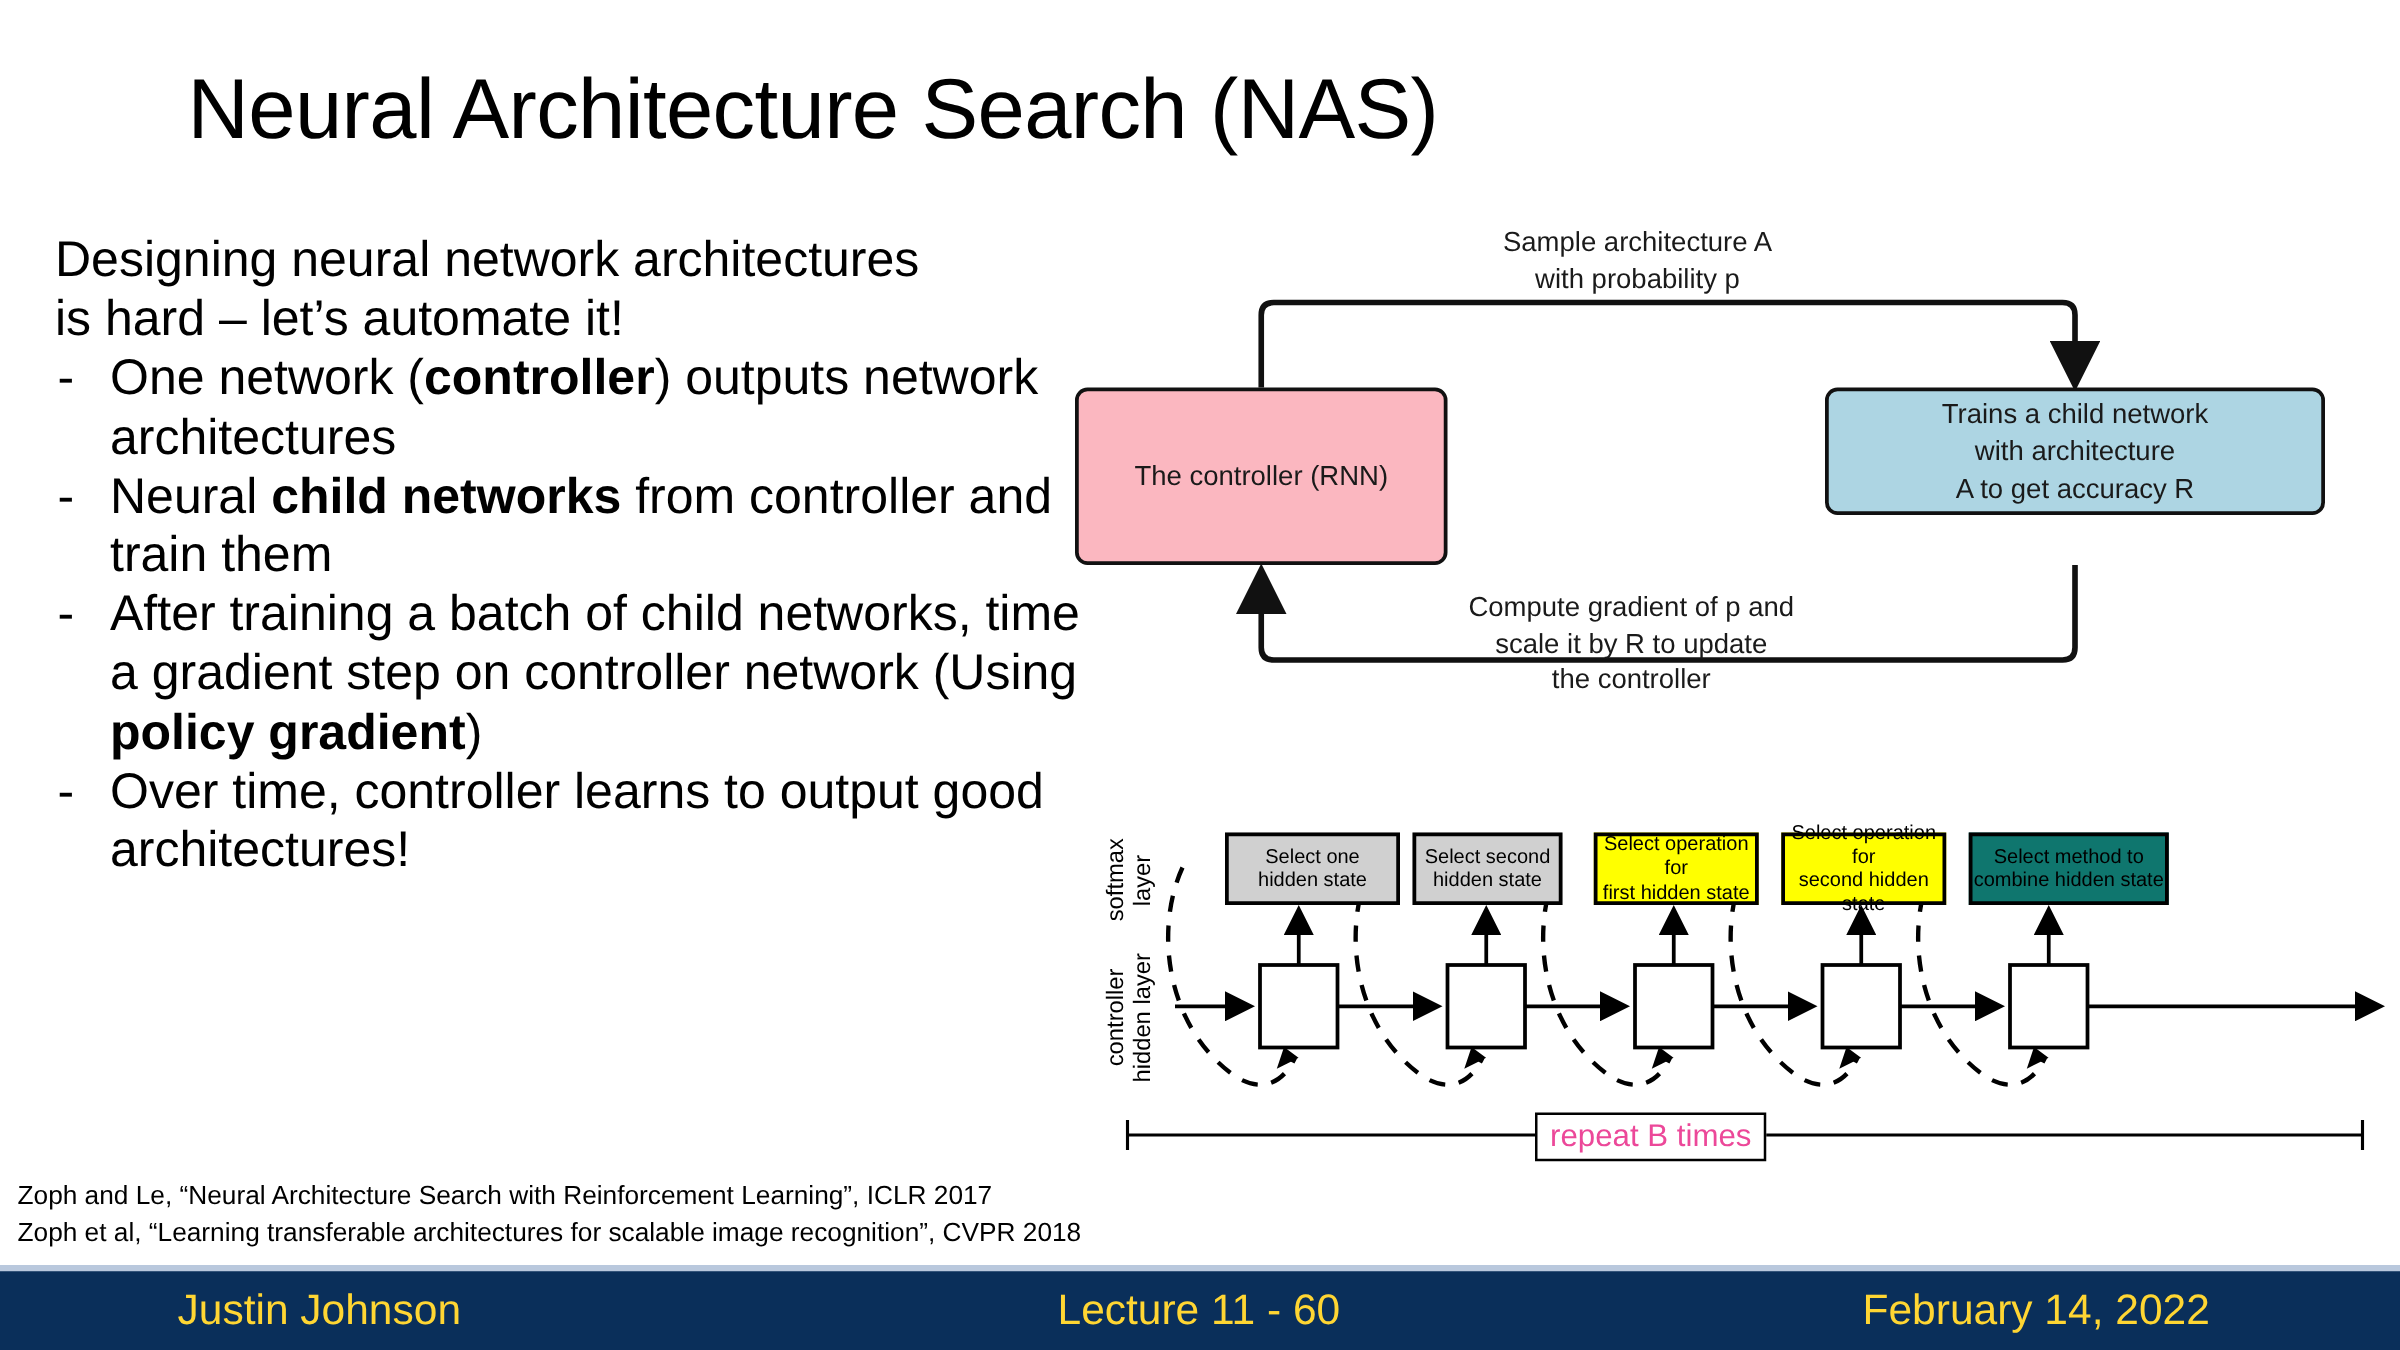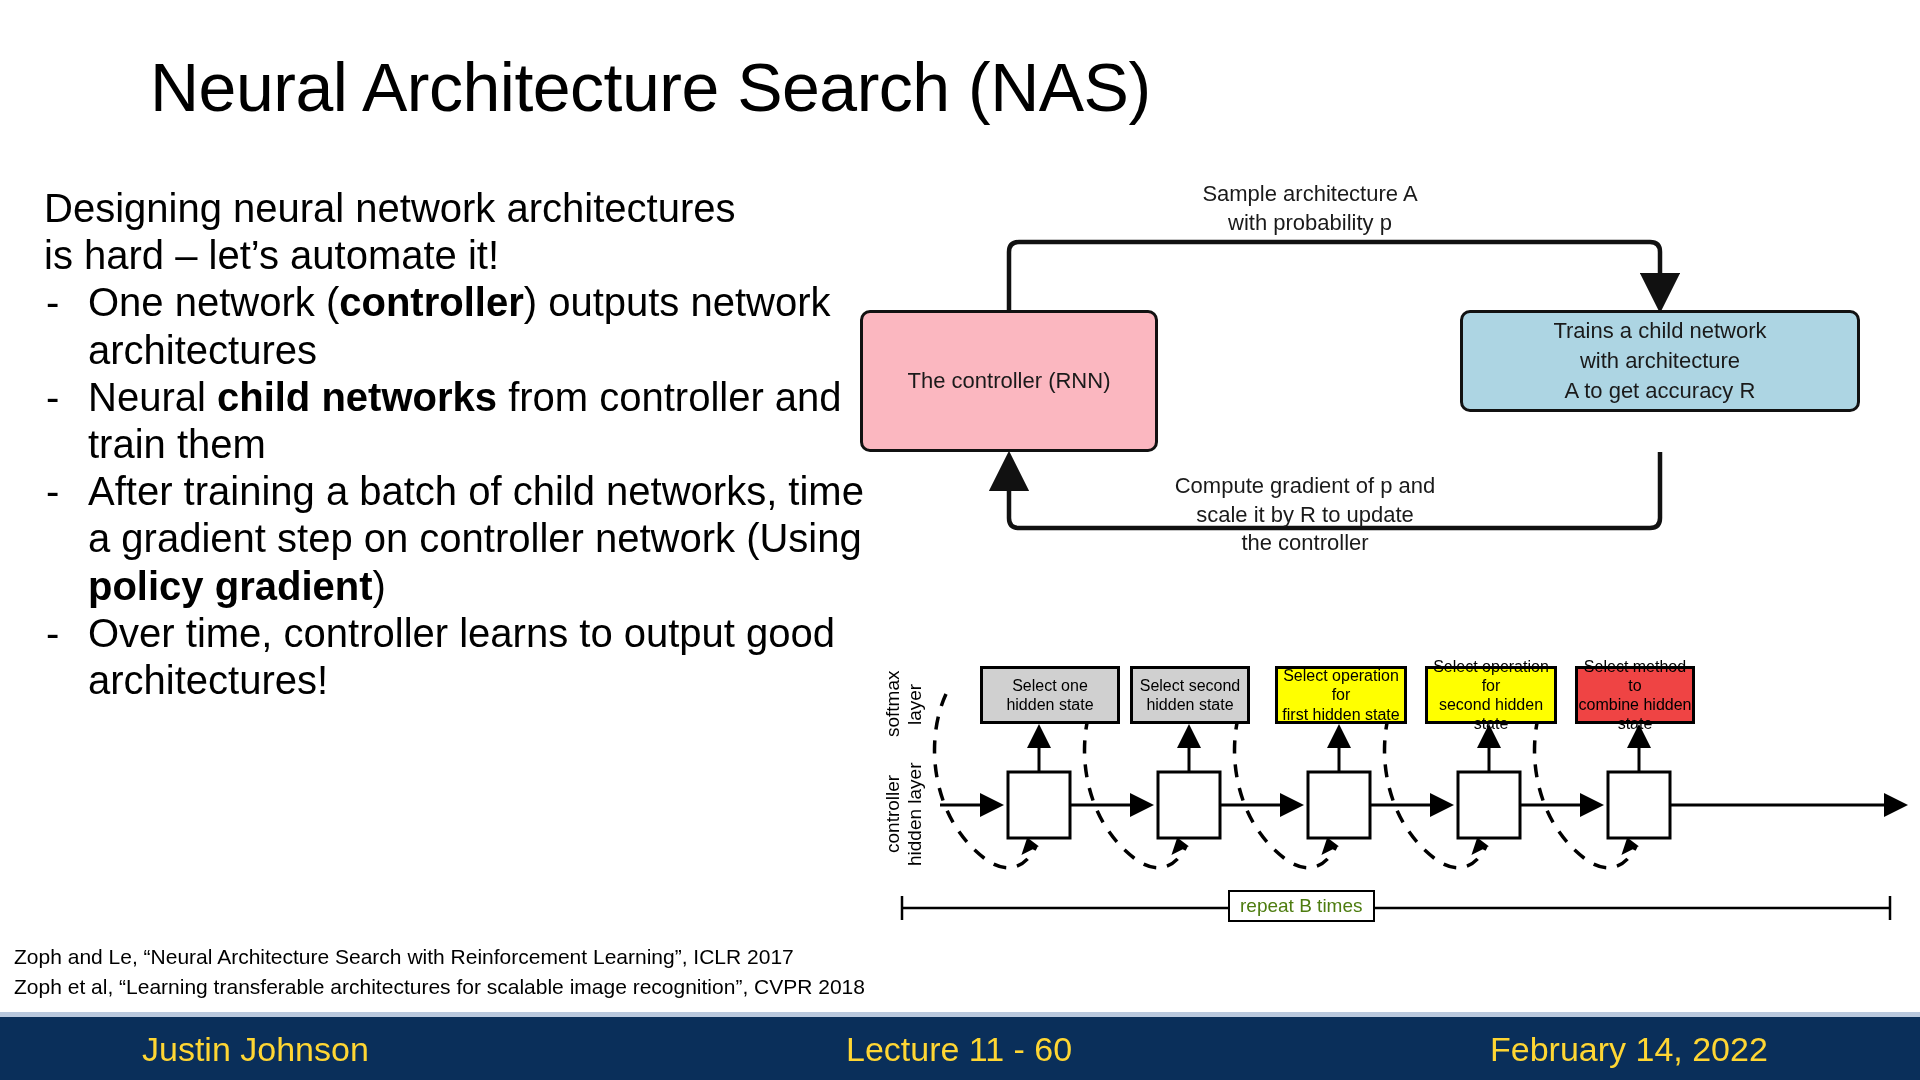--- a/index.html
+++ b/index.html
@@ -172,25 +172,25 @@
     color: #000;
   }
   .sb-grey  { background: #d0d0d0; }
   .sb-yellow{ background: #ffff00; }
   .sb-green { background: #7ff07f; }
 
   .repeat-label {
     position: absolute;
     border: 2px solid #000;
     background: #fff;
-    font-size: 19px;
+    font-size: 25px;
     padding: 3px 10px;
     left: 348px;
     top: 240px;
-    color: #4d7c0f;
+    color: #ec4899;
   }
 </style>
 </head>
 <body>
 
 <div id="slide-title">Neural Architecture Search (NAS)</div>
 
 <div id="body-column">
   <div class="lead-line">Designing neural network architectures</div>
   <div class="lead-line">is hard – let’s automate it!</div>
@@ -306,21 +306,21 @@
 
   <div class="softmax-box sb-grey" style="left: 100px; width: 140px; background: rgb(208, 208, 208);">Select one
 hidden state</div>
   <div class="softmax-box sb-grey" style="left: 250px; width: 120px; background: rgb(208, 208, 208);">Select second
 hidden state</div>
 
   <div class="softmax-box sb-yellow" style="left: 395px; width: 132px; background: rgb(255, 255, 0);">Select operation for
 first hidden state</div>
   <div class="softmax-box sb-yellow" style="left: 545px; width: 132px; background: rgb(255, 255, 0);">Select operation for
 second hidden state</div>
-  <div class="softmax-box sb-green" style="left: 695px; width: 120px; background: #ef4444;">Select method to
+  <div class="softmax-box sb-green" style="left: 695px; width: 160px; background: #0f766e;">Select method to
 combine hidden state</div>
 
   <div class="repeat-label">repeat B times</div>
 </div>
 
 <div id="footer-bar" style="background: rgb(10, 47, 90);">
   <div class="footer-cell" id="footer-author" style="color: rgb(255, 214, 51);">Justin Johnson</div>
   <div class="footer-cell" id="footer-lecture" style="color: rgb(255, 214, 51);">Lecture 11 - 60</div>
   <div class="footer-cell" id="footer-date" style="color: rgb(255, 214, 51);">February 14, 2022</div>
 </div>

